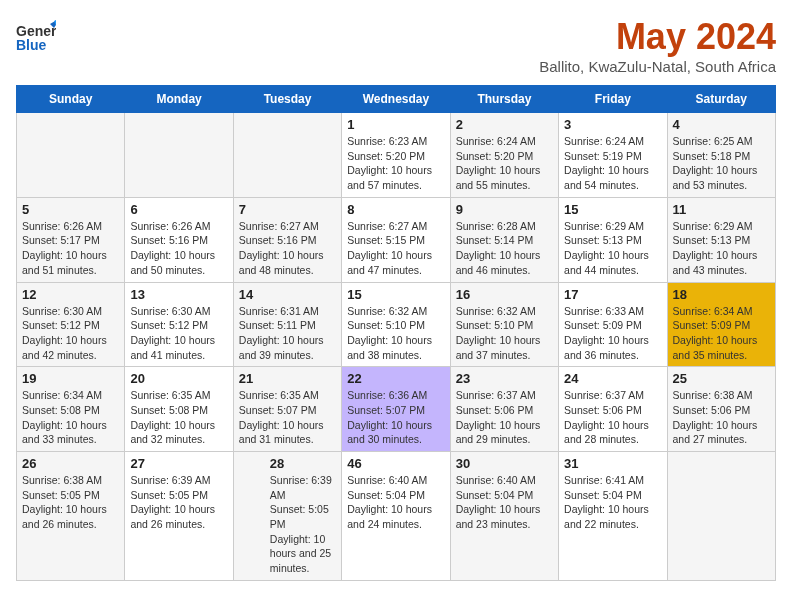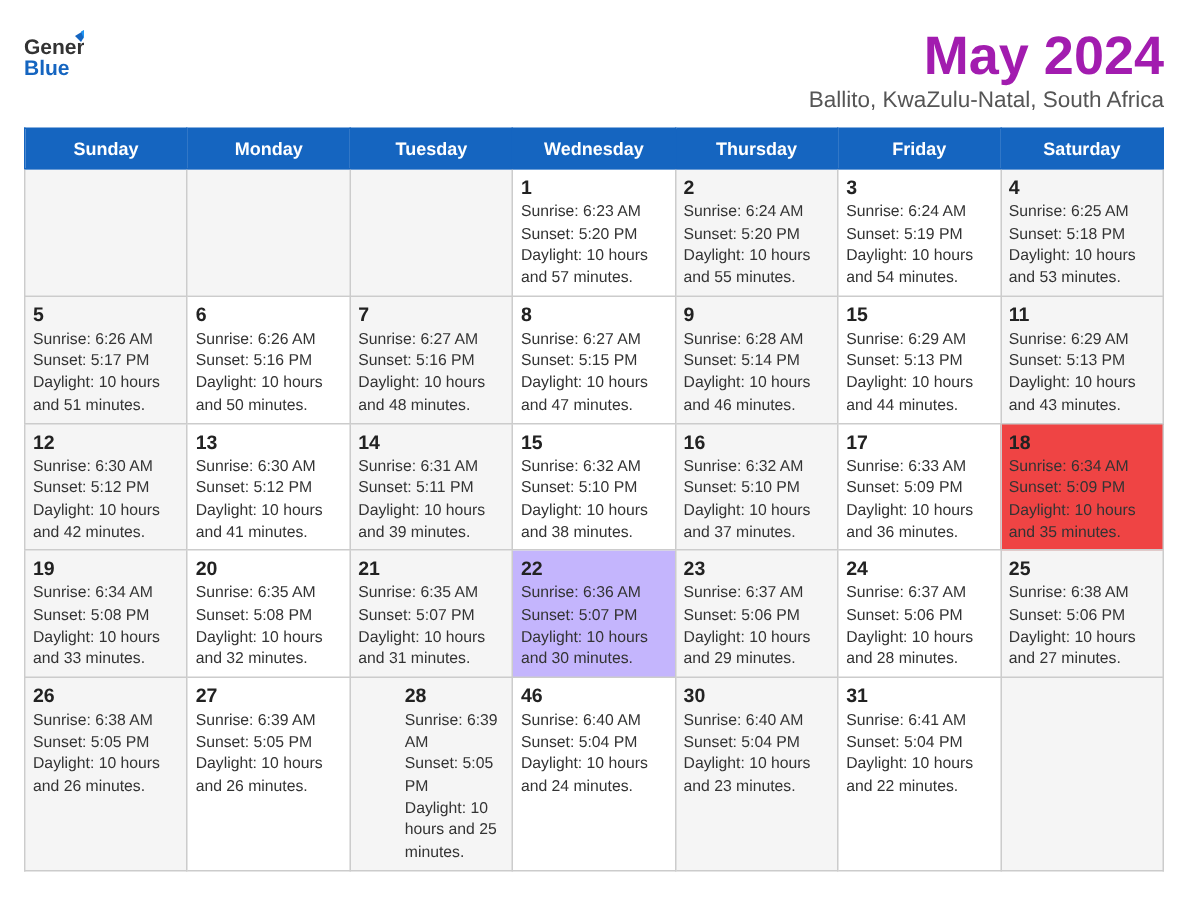--- a/index.html
+++ b/index.html
@@ -20,21 +20,21 @@
       display: flex;
       align-items: center;
       gap: 4px;
     }
     .title-area {
       text-align: right;
     }
     .main-title {
       font-size: 36px;
       font-weight: bold;
-      color: #a21caf;
+      color: #c2410c;
     }
     .subtitle {
       font-size: 15px;
       color: #555;
     }
     table {
       width: 100%;
       border-collapse: collapse;
       font-size: 11px;
     }
@@ -181,21 +181,21 @@
           <div class="day-info">Sunrise: 6:32 AM<br>Sunset: 5:10 PM<br>Daylight: 10 hours and 38 minutes.</div>
         </td>
         <td style="background-color: rgb(245, 245, 245);">
           <div class="day-num">16</div>
           <div class="day-info">Sunrise: 6:32 AM<br>Sunset: 5:10 PM<br>Daylight: 10 hours and 37 minutes.</div>
         </td>
         <td style="background-color: rgb(255, 255, 255);">
           <div class="day-num">17</div>
           <div class="day-info">Sunrise: 6:33 AM<br>Sunset: 5:09 PM<br>Daylight: 10 hours and 36 minutes.</div>
         </td>
-        <td style="background-color: #ef4444;">
+        <td style="background-color: #eab308;">
           <div class="day-num">18</div>
           <div class="day-info">Sunrise: 6:34 AM<br>Sunset: 5:09 PM<br>Daylight: 10 hours and 35 minutes.</div>
         </td>
       </tr>
       <tr class="week-row">
         <td style="background-color: rgb(245, 245, 245); margin-top: 16px;">
           <div class="day-num">19</div>
           <div class="day-info">Sunrise: 6:34 AM<br>Sunset: 5:08 PM<br>Daylight: 10 hours and 33 minutes.</div>
         </td>
         <td style="background-color: rgb(255, 255, 255);">

